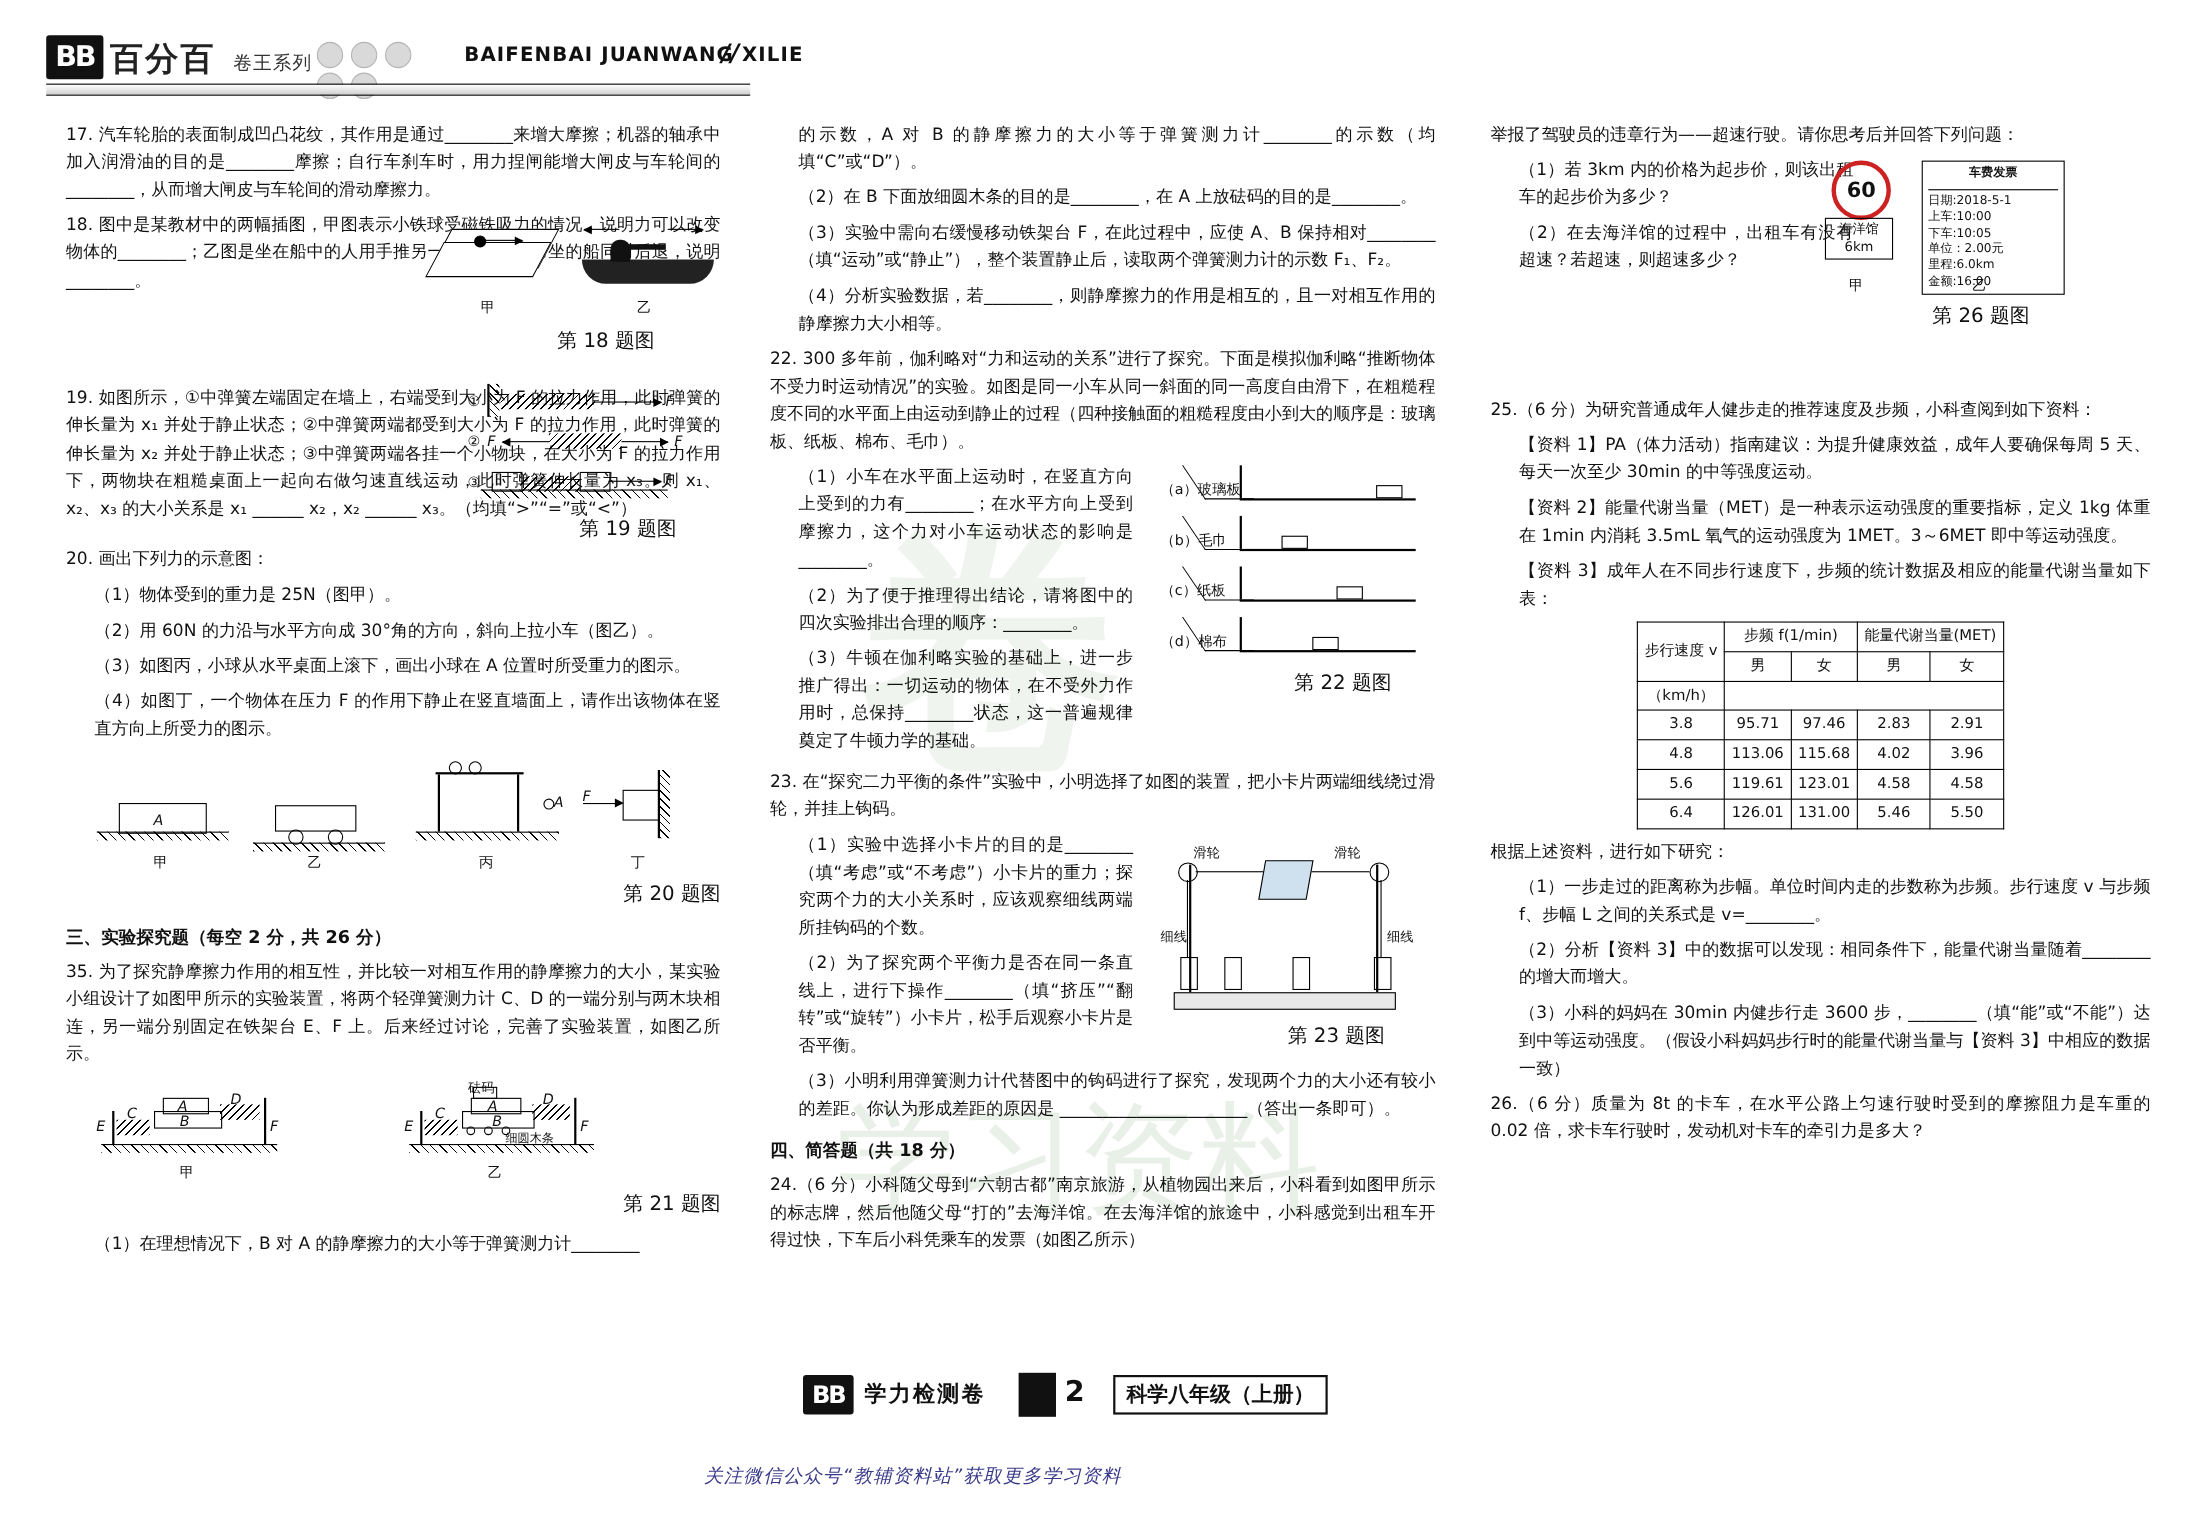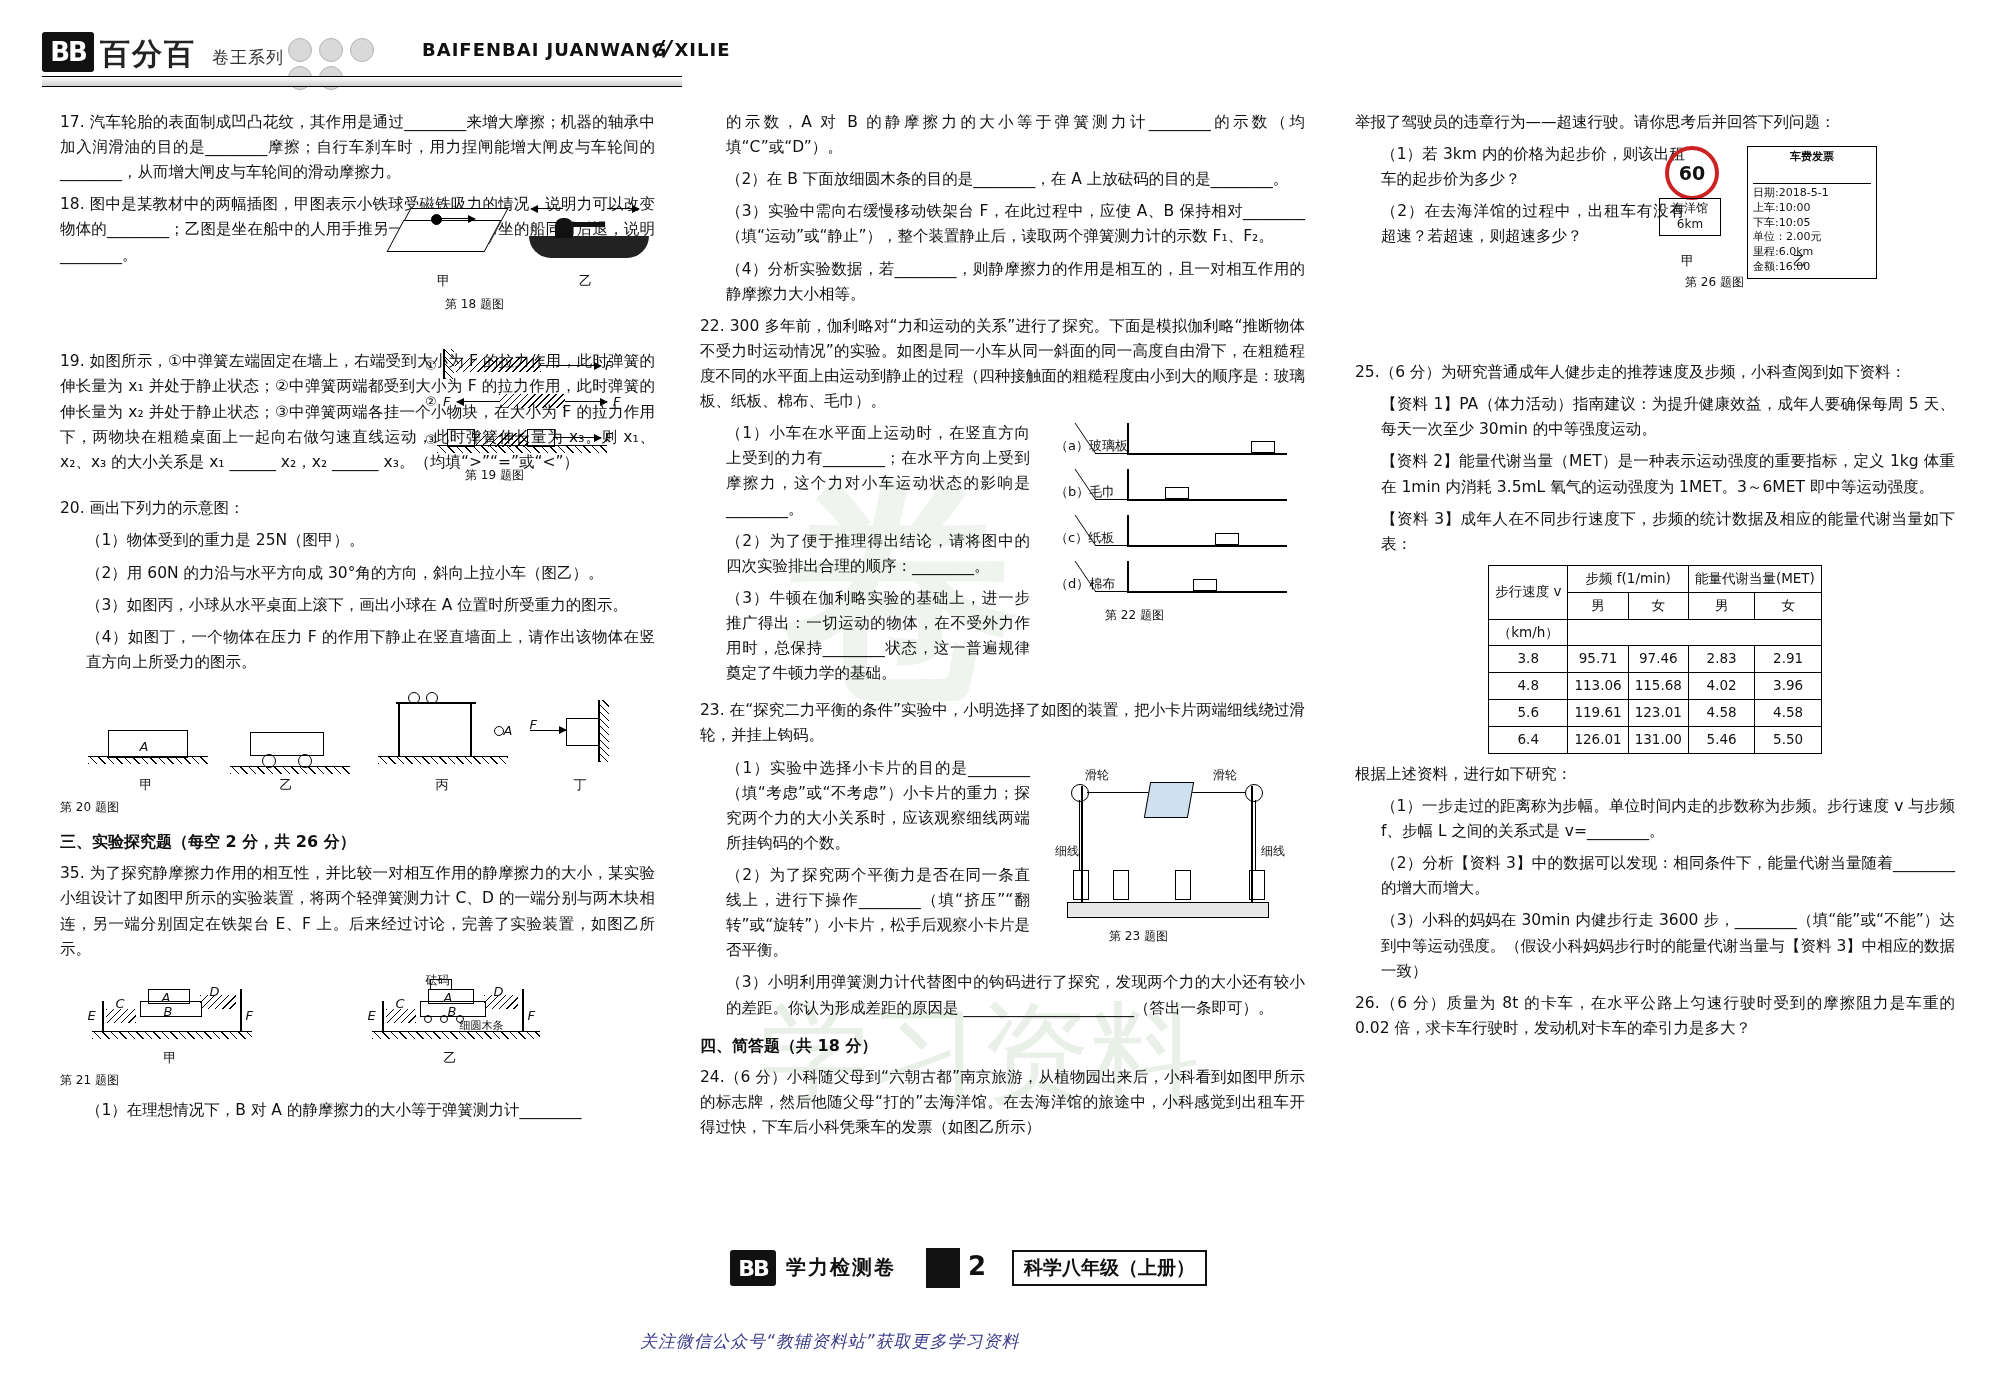--- a/index.html
+++ b/index.html
@@ -20,21 +20,21 @@
 
   
   .col{position:absolute;top:110px;font-size:15.5px;line-height:1.62;text-align:justify;}
   .col1{left:60px;width:595px;}
   .col2{left:700px;width:605px;}
   .col3{left:1355px;width:600px;}
 
   .q{margin-bottom:7px;position:relative;}
   .ind{padding-left:26px;}
   .sec{font-weight:bold;margin:12px 0 6px 0;font-size:16px;}
-  .fig-cap{text-align:left;font-size:12px;margin-top:3px;}
+  .fig-cap{text-align:right;font-size:18px;margin-top:3px;}
 
   
   .fig{position:relative;margin:6px auto;}
   .ln{position:absolute;background:#000;}
   .box{position:absolute;border:1px solid #000;}
   .hatch{position:absolute;border-bottom:1px solid #000;}
   .hatch:after{content:"";position:absolute;left:0;right:0;top:100%;height:8px;
     background:repeating-linear-gradient(45deg,#000 0 1px,transparent 1px 6px);}
   .lbl{position:absolute;font-size:13px;font-style:italic;}
   .lblp{position:absolute;font-size:13px;}
@@ -341,21 +341,21 @@
 
       <div style="position:absolute;left:300px;top:4px;width:70px;height:96px;">
         <div style="position:absolute;left:10px;top:0;width:46px;height:46px;border:4px solid #c22;border-radius:50%;display:flex;align-items:center;justify-content:center;font-size:19px;font-weight:bold;">60</div>
         <div style="position:absolute;left:4px;top:52px;width:60px;height:34px;border:1.5px solid #000;text-align:center;font-size:12px;line-height:1.3;padding-top:2px;">
           <div>海洋馆</div>
           <div>6km</div>
         </div>
       </div>
 
       <div class="receipt" style="left:392px;top:4px;width:118px;">
-        <div style="text-align:center;font-weight:bold;border-bottom:1px solid #000;padding-bottom:18px;margin-bottom:2px;">车费发票</div>
+        <div style="text-align:center;font-weight:bold;border-bottom:1px solid #000;padding-bottom:7px;margin-bottom:2px;">车费发票</div>
         <div>日期:2018-5-1</div>
         <div>上车:10:00</div>
         <div>下车:10:05</div>
         <div>单位：2.00元</div>
         <div>里程:6.0km</div>
         <div>金额:16.00</div>
       </div>
       <div class="lblp" style="left:326px;top:108px;">甲</div>
       <div class="lblp" style="left:438px;top:108px;">乙</div>
       <div class="fig-cap" style="position:absolute;left:330px;top:128px;width:160px;">第 26 题图</div>

